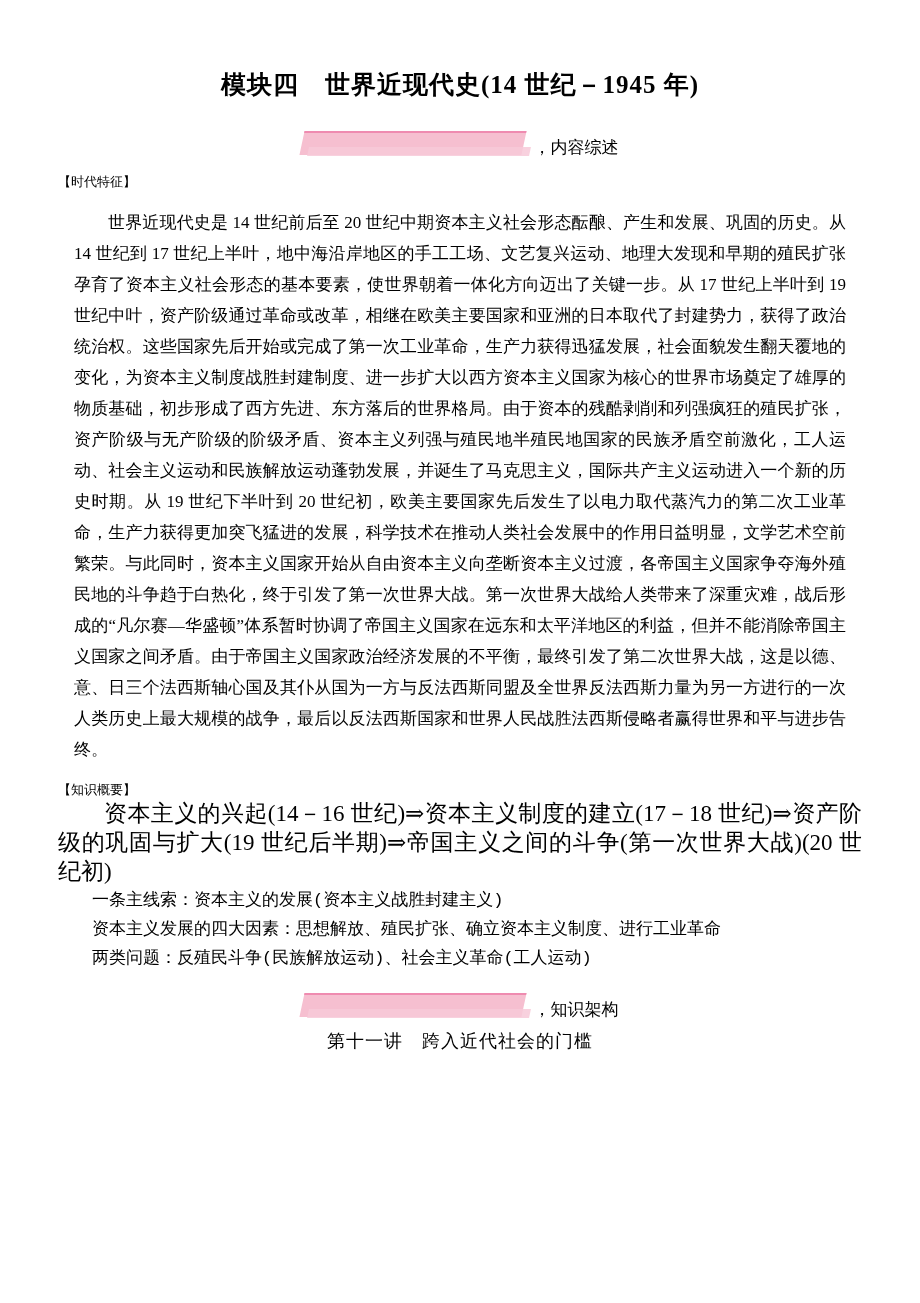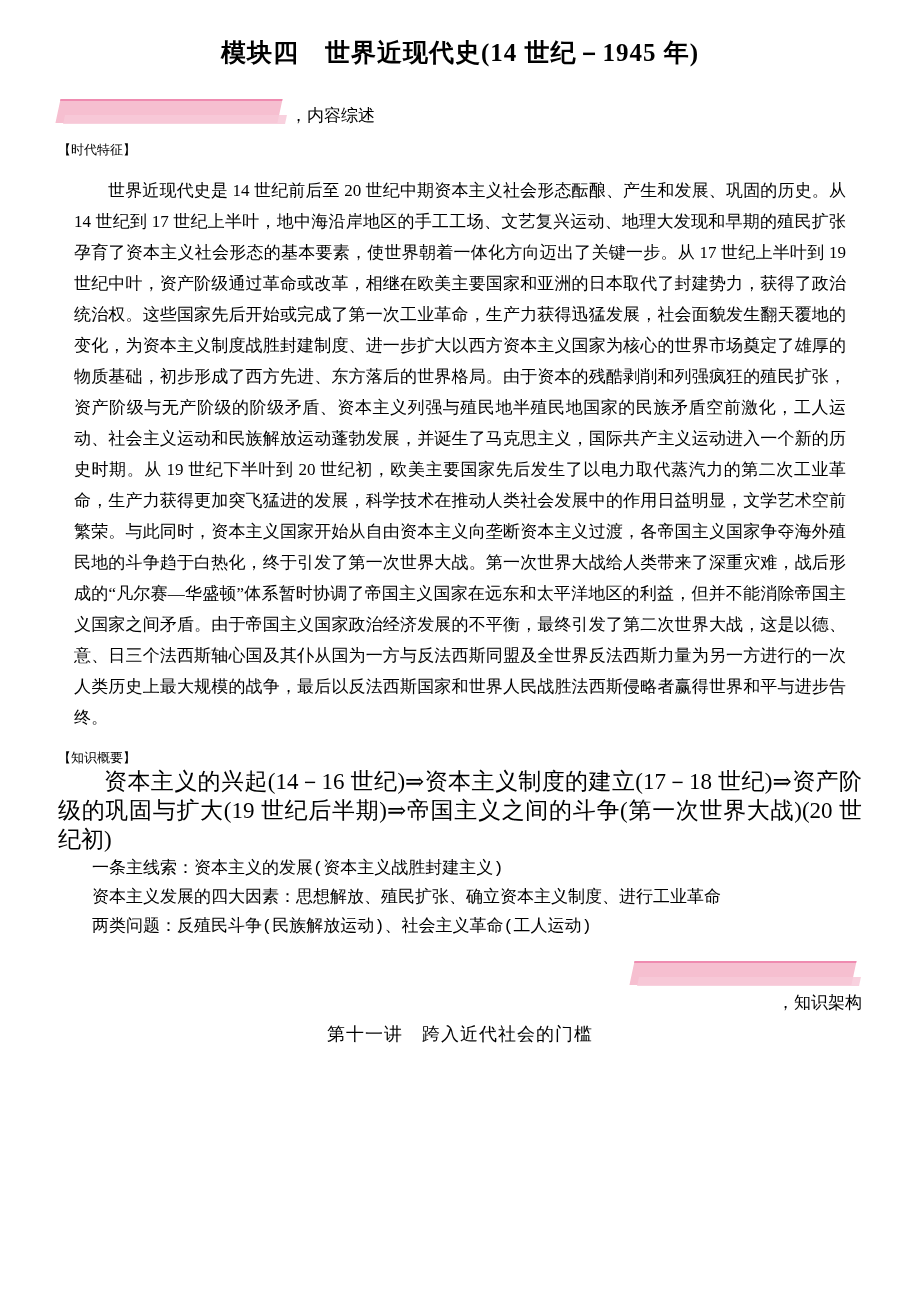--- a/index.html
+++ b/index.html
@@ -12,35 +12,35 @@
     height: 1303px;
     font-family: "Liberation Serif", "DejaVu Serif", serif;
     color: #000000;
     position: relative;
     overflow: hidden;
   }
   .page {
     width: 920px;
     height: 1303px;
     box-sizing: border-box;
-    padding: 28px 58px 0 58px;
+    padding: 60px 58px 0 58px;
     position: relative;
   }
   .doc-title {
     text-align: center;
     font-size: 25px;
     font-weight: bold;
     letter-spacing: 1px;
     margin: 8px 0 0 0;
     font-family: "Liberation Serif", "DejaVu Serif", serif;
   }
   .banner-row {
     display: flex;
     align-items: flex-end;
-    justify-content: flex-start;
+    justify-content: center;
     margin-top: 26px;
     margin-bottom: 2px;
   }
   .banner {
     width: 230px;
     height: 34px;
     position: relative;
   }
   .banner .band {
     position: absolute;
@@ -99,21 +99,20 @@
     text-indent: 2em;
   }
   .lecture-title {
     text-align: center;
     font-size: 18px;
     margin-top: 6px;
     letter-spacing: 1px;
   }
   .banner-row.second {
     margin-top: 16px;
-    flex-direction: column;
   }
 </style>
 </head>
 <body>
 
 <div class="page">
 
   <h1 class="doc-title">模块四　世界近现代史(14 世纪－1945 年)</h1>
 
   <div class="banner-row">

